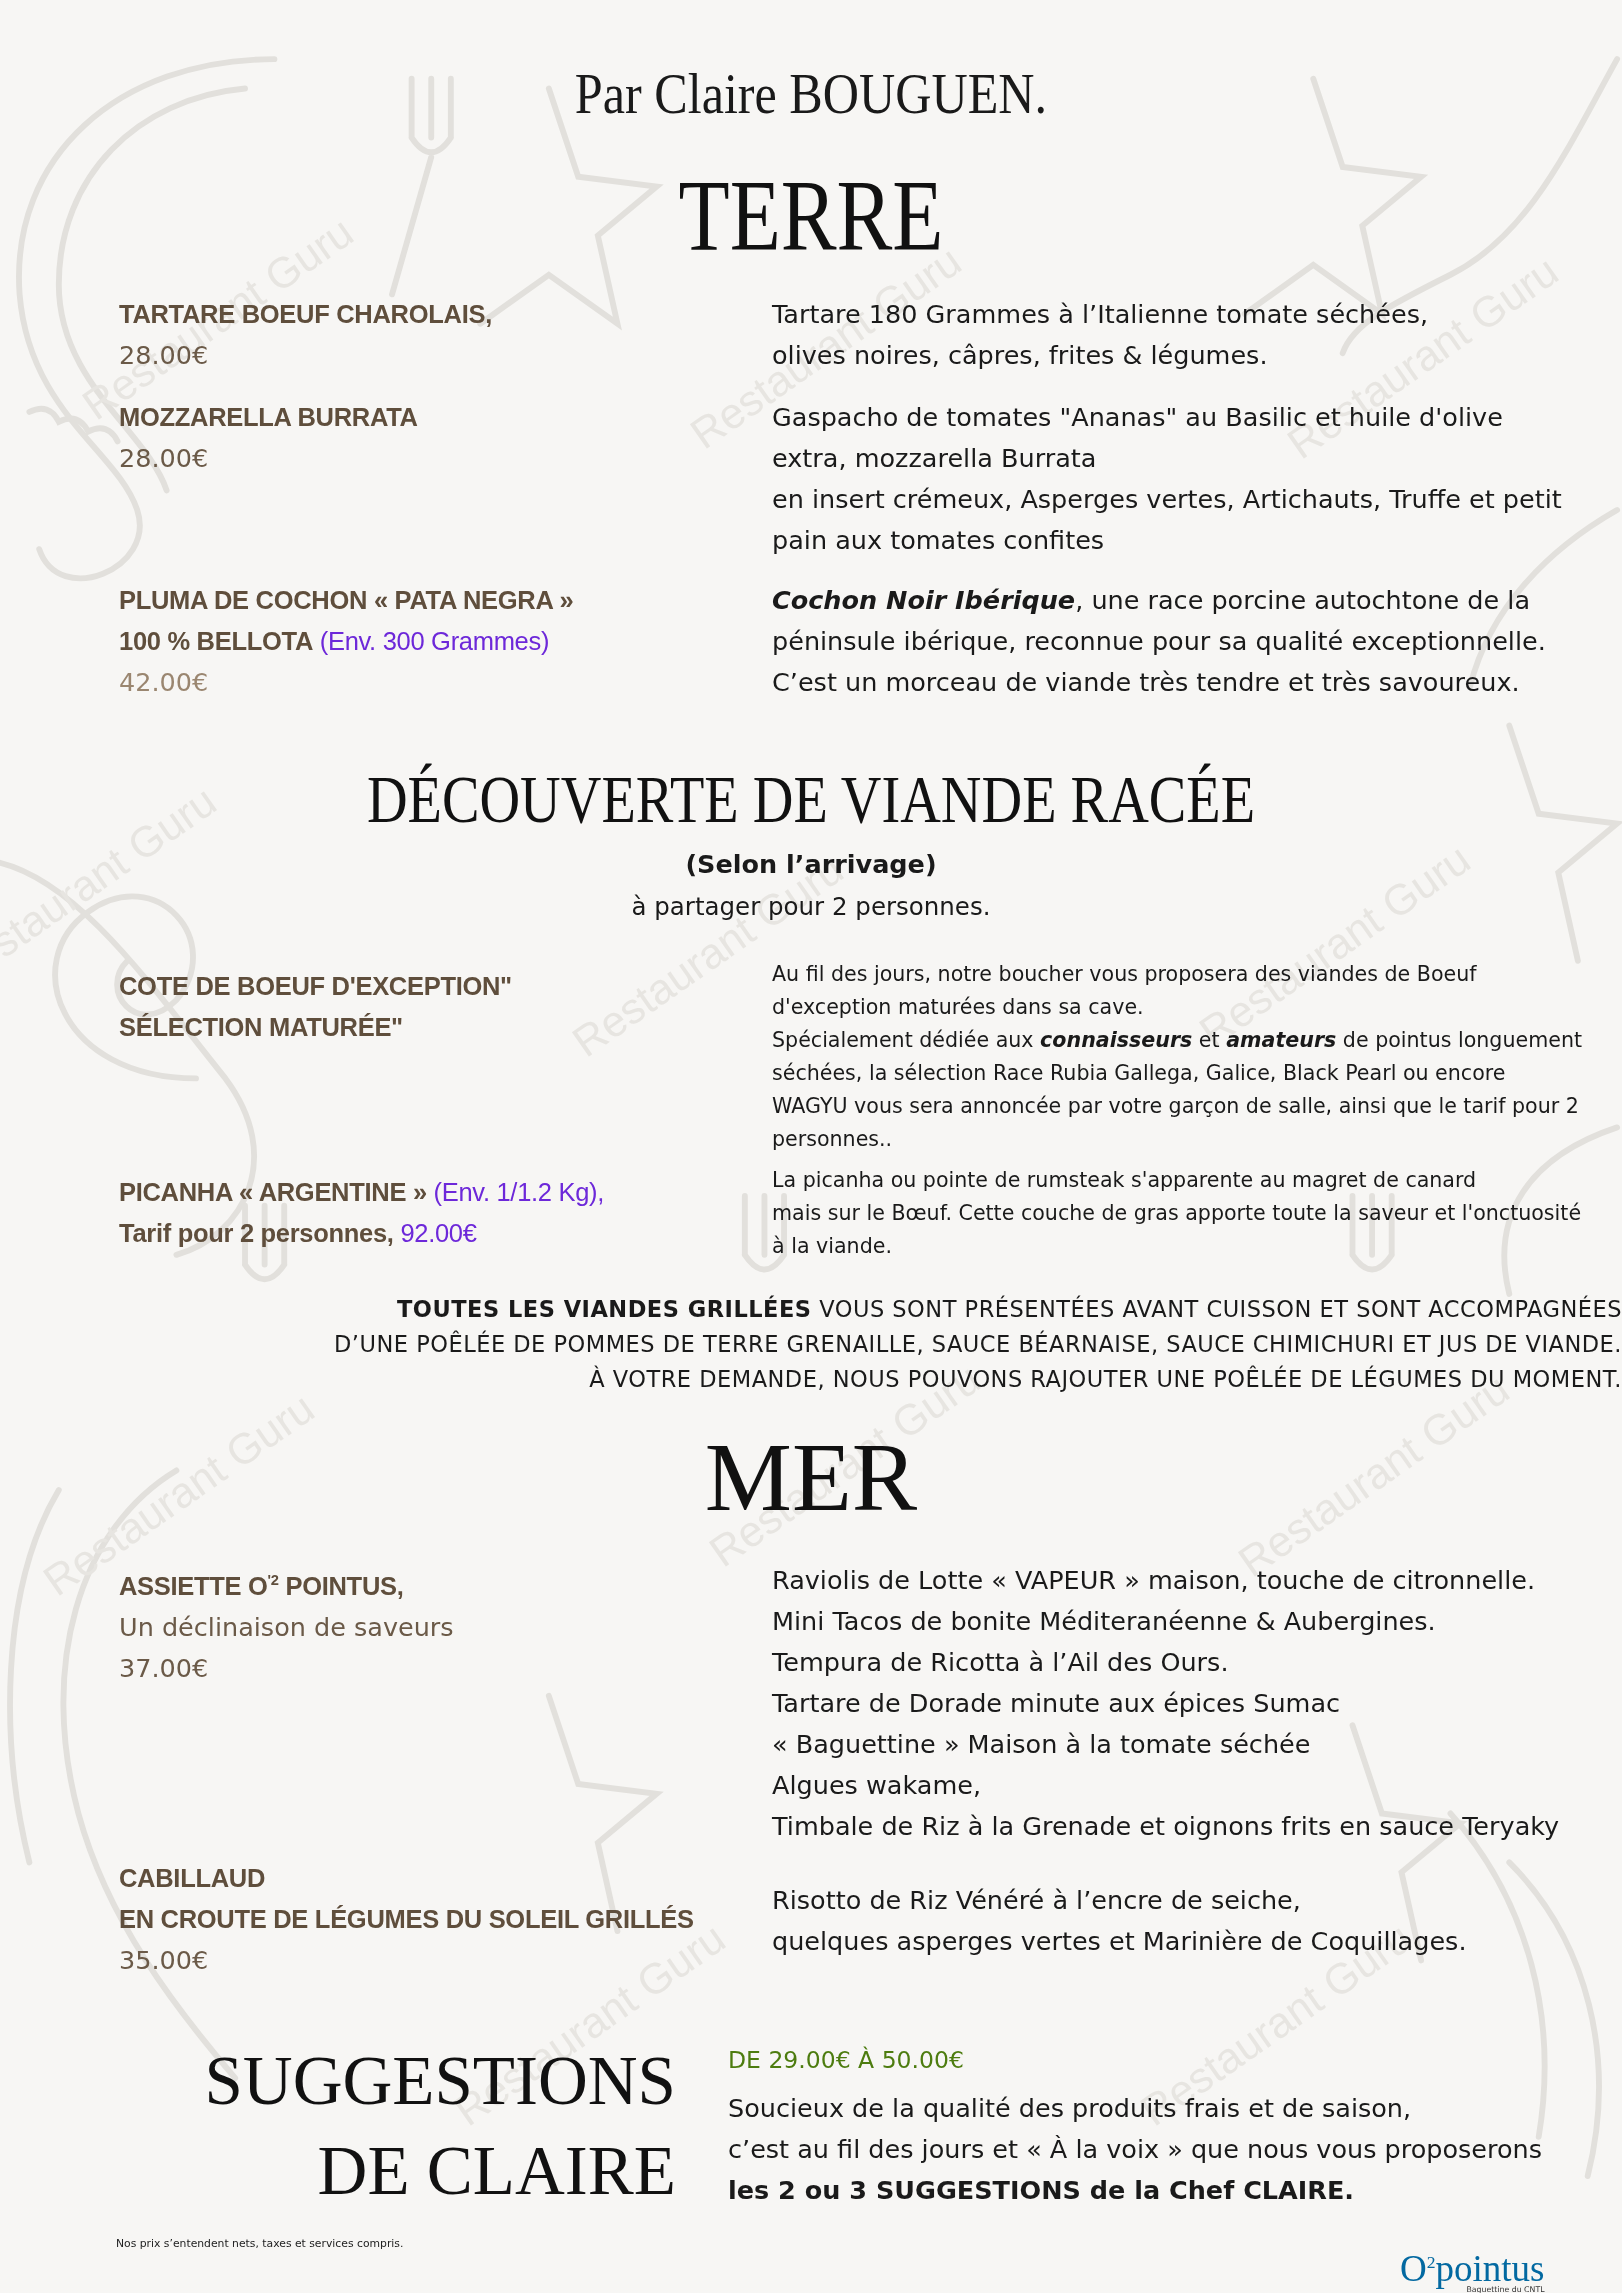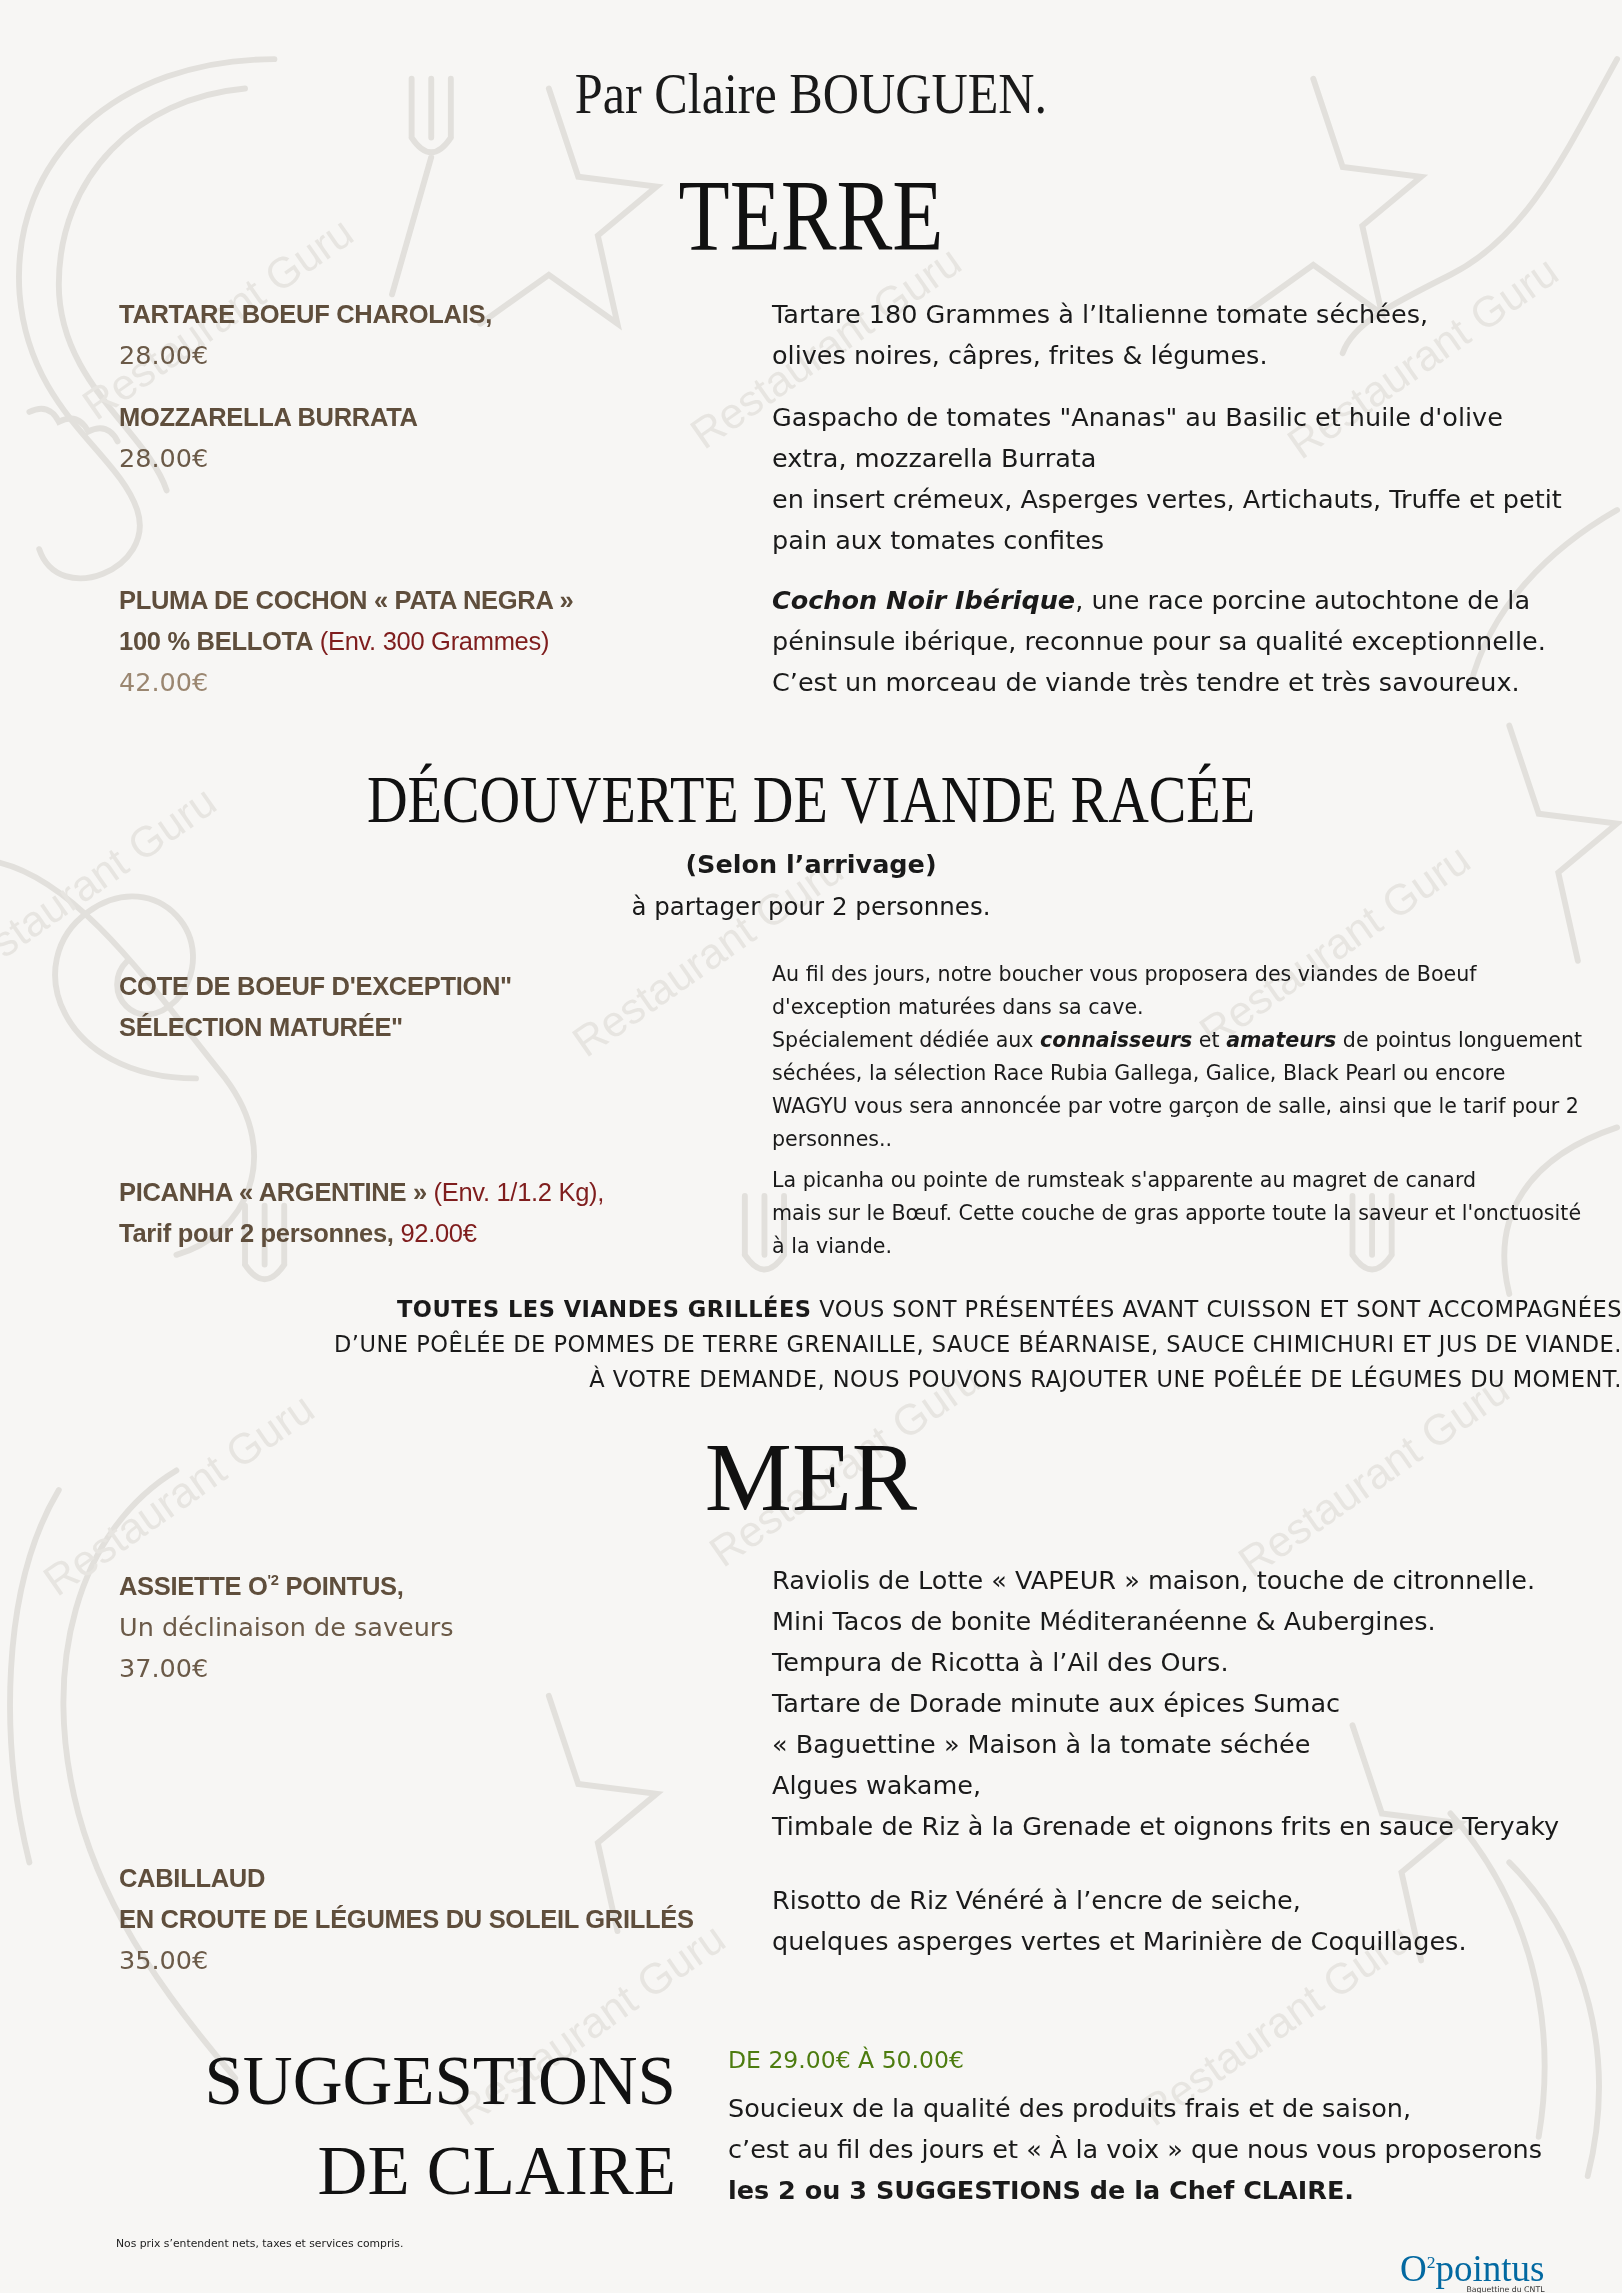--- a/index.html
+++ b/index.html
@@ -31,21 +31,21 @@
 
   .item { position:absolute; }
   .left { position:absolute; right:895px; width:608px; }
   .right { position:absolute; left:772px; width:833px; }
   .iname {
     font-family:"Liberation Sans", sans-serif; font-weight:bold; color:#5f4e3c;
     font-size:25.5px; line-height:41px; transform-origin:right center; letter-spacing:-0.3px;
   }
   .iprice { color:#6b5a48; font-size:25.5px; line-height:41px; }
   .iprice.light { color:#9a8670; }
-  .isub { color:#7f1d1d; font-weight:normal; }
+  .isub { color:#6d28d9; font-weight:normal; }
   .desc { font-size:25.5px; line-height:41px; color:#1a1a1a; }
   .desc.small { font-size:20.6px; line-height:33px; }
   .desc b { font-weight:bold;font-style:italic; }
 
   .center-txt { position:absolute; left:0; width:100%; text-align:center; }
   .selon { top:849px; font-size:25.5px; font-weight:bold; }
   .partager { top:892px; font-size:24.5px; }
 
   .note {
     position:absolute; left:0; width:100%; top:1292px; text-align:right;

